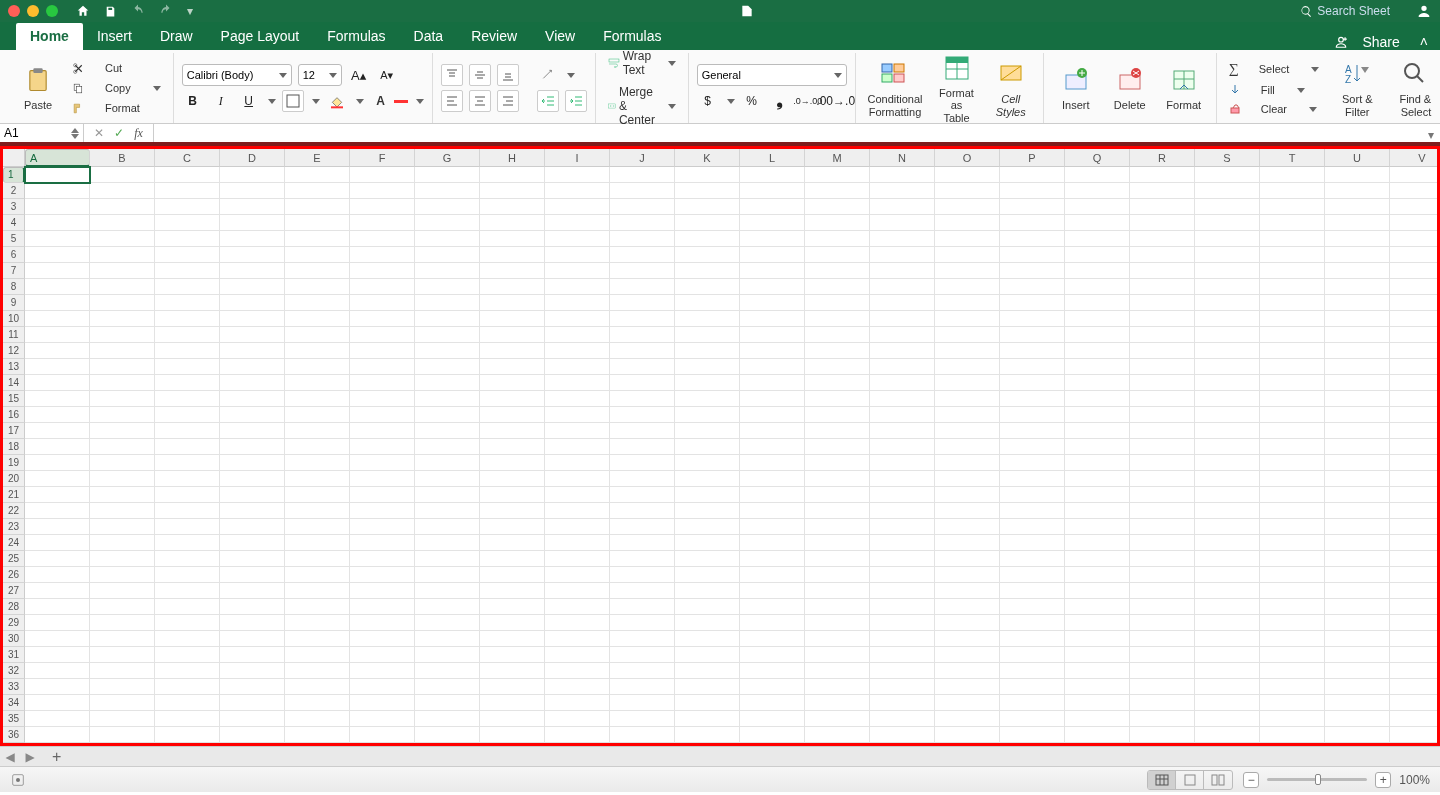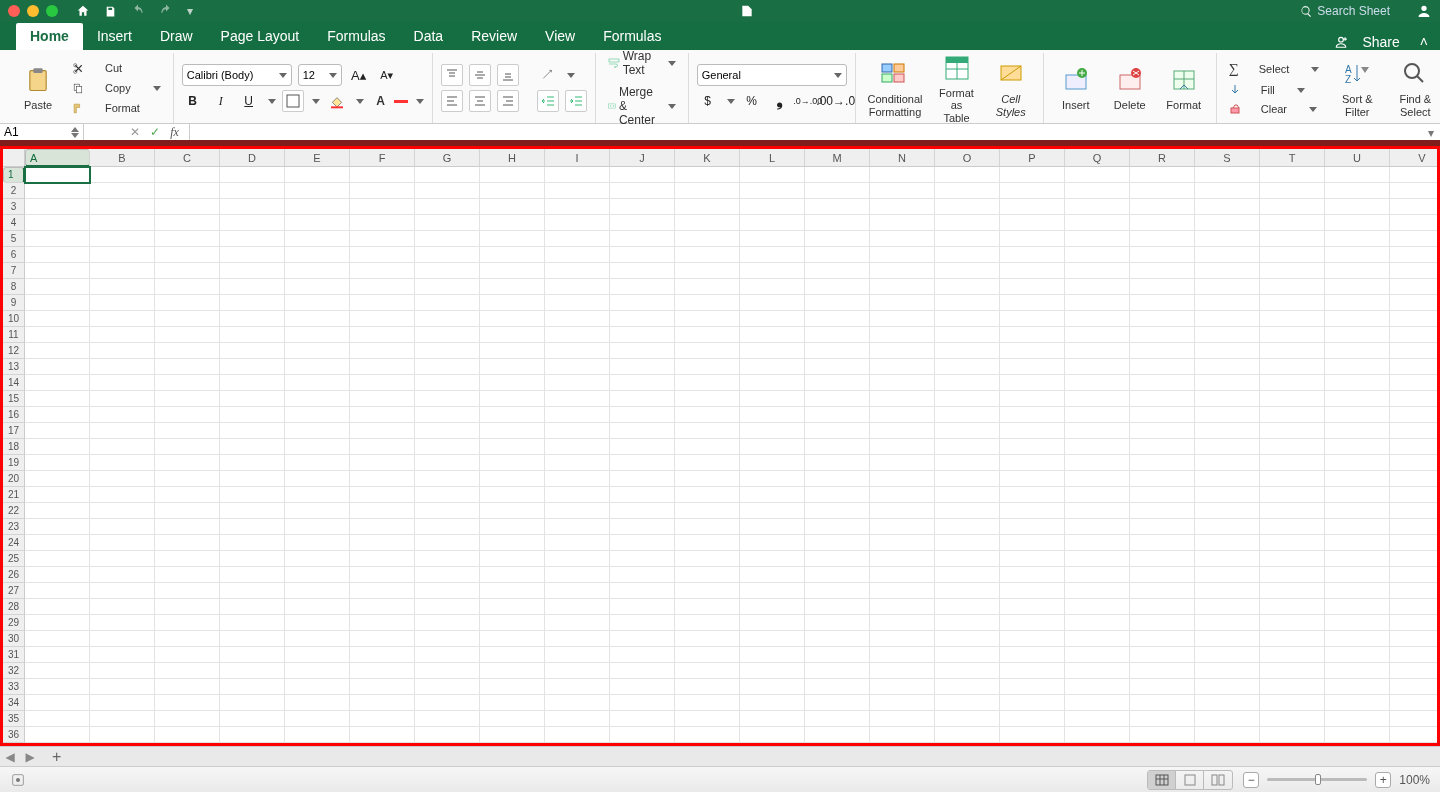--- a/index.html
+++ b/index.html
@@ -32,21 +32,21 @@
 .dd { width:0;height:0;border-left:4px solid transparent;border-right:4px solid transparent;border-top:5px solid #666;margin-left:2px; }
 .sel { border:1px solid #bbb; background:#fff; height:22px; display:flex; align-items:center; padding:0 4px; border-radius:3px; }
 .sel input { border:none; outline:none; font-size:11px; width:100%; }
 .iconbox { width:22px; height:22px; border:1px solid #ccc; display:flex; align-items:center; justify-content:center; border-radius:2px; background:#fff; }
 .iconbox.nb { border:none; background:transparent; }
 .bigbtn { display:flex; flex-direction:column; align-items:center; justify-content:center; gap:3px; font-size:11px; color:#333; padding:2px 4px; cursor:pointer; min-width:48px; }
 .bigbtn .ic { width:32px; height:32px; display:flex; align-items:center; justify-content:center; }
 .labelbelow { font-size:11px; text-align:center; line-height:1.1; }
 
 
-.fbar { height:22px; border-bottom:6px solid #7f1d1d; display:flex; align-items:flex-end; background:#fff;gap:36px; }
+.fbar { height:22px; border-bottom:4px solid #7f1d1d; display:flex; align-items:flex-end; background:#fff; }
 .namebox { width:84px; border-right:1px solid #ccc; display:flex; align-items:center; padding:0 4px; height:100%; }
 .namebox input { width:60px; border:none; outline:none; font-size:12px; }
 .stepper { display:flex; flex-direction:column; margin-left:auto; }
 .stepper div { width:0;height:0;border-left:4px solid transparent;border-right:4px solid transparent; }
 .stepper .up{border-bottom:5px solid #777;margin-bottom:1px;} .stepper .dn{border-top:5px solid #777;}
 .fbar-mid { display:flex; align-items:center; gap:10px; padding:0 10px; border-right:1px solid #ccc; height:100%; color:#999; }
 .fx { font-style:italic; font-family:serif; color:#555; }
 .fedit { flex:1; height:100%; }
 .fedit input { width:100%; height:100%; border:none; outline:none; padding:0 6px; font-size:12px; }
 .fexpand { width:18px; display:flex; align-items:center; justify-content:center; color:#777; }
@@ -437,21 +437,21 @@
           <div class="labelbelow" style="white-space:pre-line;">Sort &amp;
 Filter</div>
         </div>
       <div class="bigbtn">
           <div class="ic">
             <svg width="26" height="26">
               <circle cx="10" cy="10" r="7" fill="none" stroke="#555" stroke-width="2"></circle>
               <path d="M15 15l6 6" stroke="#555" stroke-width="2"></path>
             </svg>
           </div>
-          <div class="labelbelow" style="white-space:pre-line;">Find &amp;
+          <div class="labelbelow" style="white-space:pre-line;text-align:right;">Find &amp;
 Select</div>
         </div>
     </div>
   </div>
 </div>
 
 <div class="fbar">
   <div class="namebox">
     <input value="A1" style="">
     <div class="stepper">

